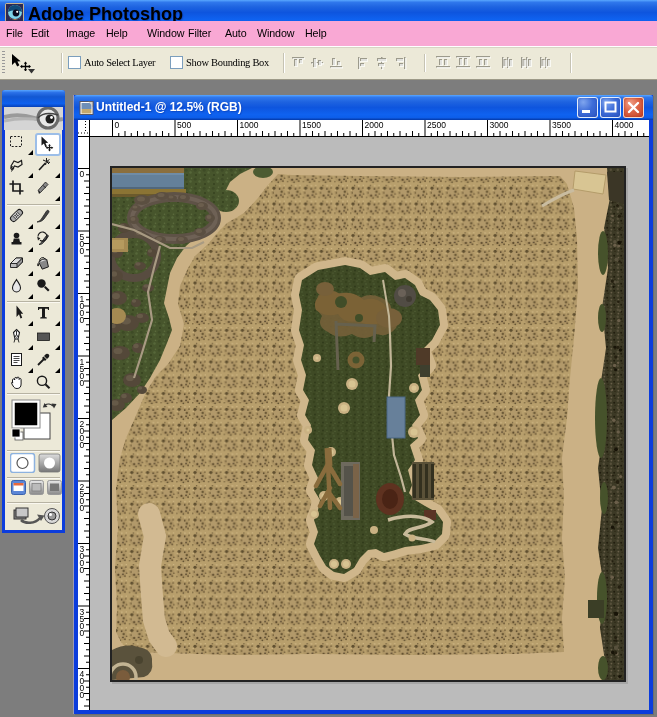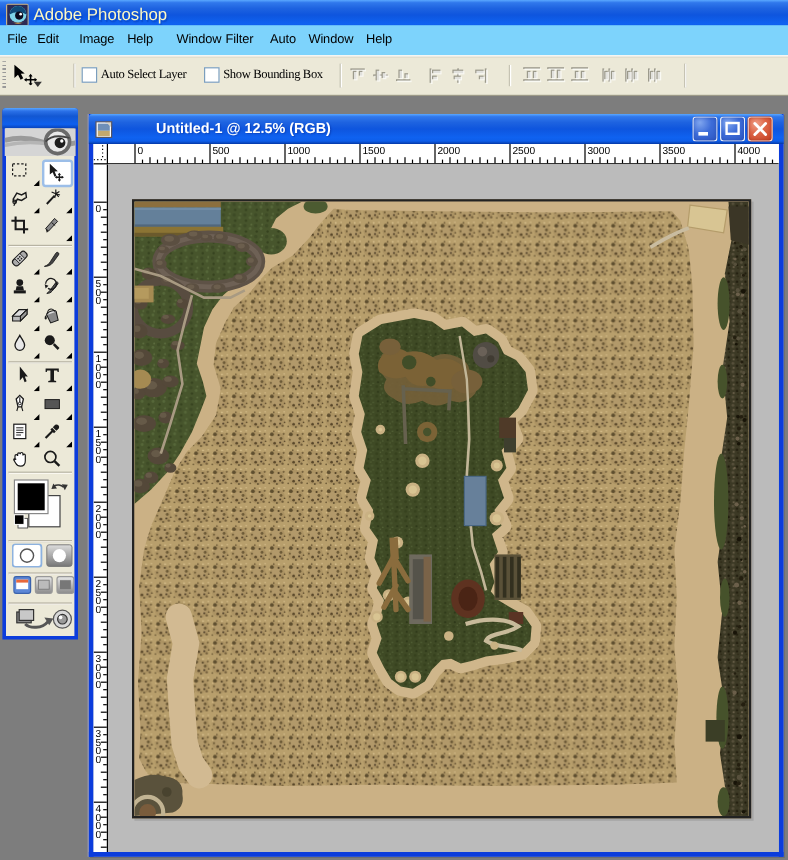--- a/index.html
+++ b/index.html
@@ -1,33 +1,33 @@
 <!DOCTYPE html>
 <html><head><meta charset="utf-8"><style>
 html,body{margin:0;padding:0;}
 body{width:657px;height:717px;overflow:hidden;background:#7D7D7D;font-family:"Liberation Sans",sans-serif;}
 #app{position:absolute;left:0;top:0;width:657px;height:717px;overflow:hidden;}
 .abs{position:absolute;}
 
 #titlebar{left:0;top:0;width:657px;height:25px;background:linear-gradient(180deg,#5AA8FF 0%,#3078EC 9%,#1E63E0 28%,#0E55DE 50%,#0F62F0 78%,#0D5EEA 90%,#0845BC 97%,#0034A4 100%);}
-#titletext{left:28px;top:4px;color:#fef9c3;font-size:14px;font-weight:normal;text-shadow:1px 1px 1px #00228855;}
-
-#menubar{left:0;top:21px;width:657px;height:33px;background:#7dd3fc;}
+#titletext{left:28px;top:4px;color:#000000;font-size:18px;font-weight:bold;text-shadow:1px 1px 1px #00228855;}
+
+#menubar{left:0;top:21px;width:657px;height:33px;background:#f9a8d4;}
 .mi{position:absolute;top:6px;font-size:10.7px;color:#000;letter-spacing:-0.1px;}
 
 #optbar{left:0;top:46px;width:657px;height:33px;background:#ECE9D8;border-bottom:1px solid #9D9A88;box-shadow:inset 0 1px 0 #FFFFFF,inset 0 2px 0 #D8D4C4;}
 .vsep{position:absolute;top:7px;height:20px;width:1px;background:#C6C3B3;border-right:1px solid #fff;}
 #grip{left:2px;top:5px;width:3px;height:23px;background-image:repeating-linear-gradient(180deg,#999 0,#999 1px,#ECE9D8 1px,#ECE9D8 3px);}
 .optlabel{position:absolute;top:11px;font-size:10.5px;color:#000;letter-spacing:-0.3px;font-family:Liberation Serif, serif;}
 .cb{position:absolute;top:10px;width:11px;height:11px;background:#fff;border:1px solid #7B9EBD;}
 
 #docwin{left:74px;top:95px;width:579px;height:619px;background:#BBBBBB;box-shadow:1px 1px 0 #6E6E6E,-1px 0 0 #9A9AB4;}
 #docwin .bord{background:#0B3CDC;}
 #doctitle{left:0;top:0;width:579px;height:25px;background:linear-gradient(180deg,#5AA8FF 0%,#3078EC 9%,#1E63E0 28%,#0E55DE 50%,#0F62F0 78%,#0D5EEA 90%,#0845BC 97%,#0034A4 100%);border-radius:3px 3px 0 0;}
-#doctitletext{left:22px;top:5px;color:#fff;font-size:12px;font-weight:bold;text-shadow:1px 1px 1px #00228855;margin-left:34px;}
+#doctitletext{left:22px;top:5px;color:#fff;font-size:12px;font-weight:bold;text-shadow:1px 1px 1px #00228855;}
 .winbtn{position:absolute;top:2px;width:21px;height:21px;border-radius:3px;}
 .bluebtn{background:radial-gradient(circle at 30% 25%,#7FA5EE 0%,#3D6CD8 45%,#2B53BE 100%);box-shadow:inset 0 0 0 1px #E4EDFB,inset 0 0 3px #1A3A9C;}
 .redbtn{background:radial-gradient(circle at 35% 30%,#F0A088 0%,#DD6547 40%,#C03A1E 100%);box-shadow:inset 0 0 0 1px #F4D8CE,inset 0 0 3px #7C1A08;}
 
 #hruler{left:4px;top:25px;width:571px;height:17px;background:#fff;}
 #vruler{left:4px;top:42px;width:12px;height:573px;background:#fff;}
 #cornerbox{left:4px;top:25px;width:12px;height:17px;background:#fff;border-right:1px solid #000;border-bottom:1px solid #000;box-sizing:border-box;}
 
 #canvas{left:16px;top:42px;width:559px;height:573px;background:#BBBBBB;overflow:hidden;}
 #mapframe{left:20px;top:29px;width:516px;height:516px;box-sizing:border-box;border:2px solid #222;background:#CBB185;box-shadow:2px 2px 0 #A6A6A6;}

